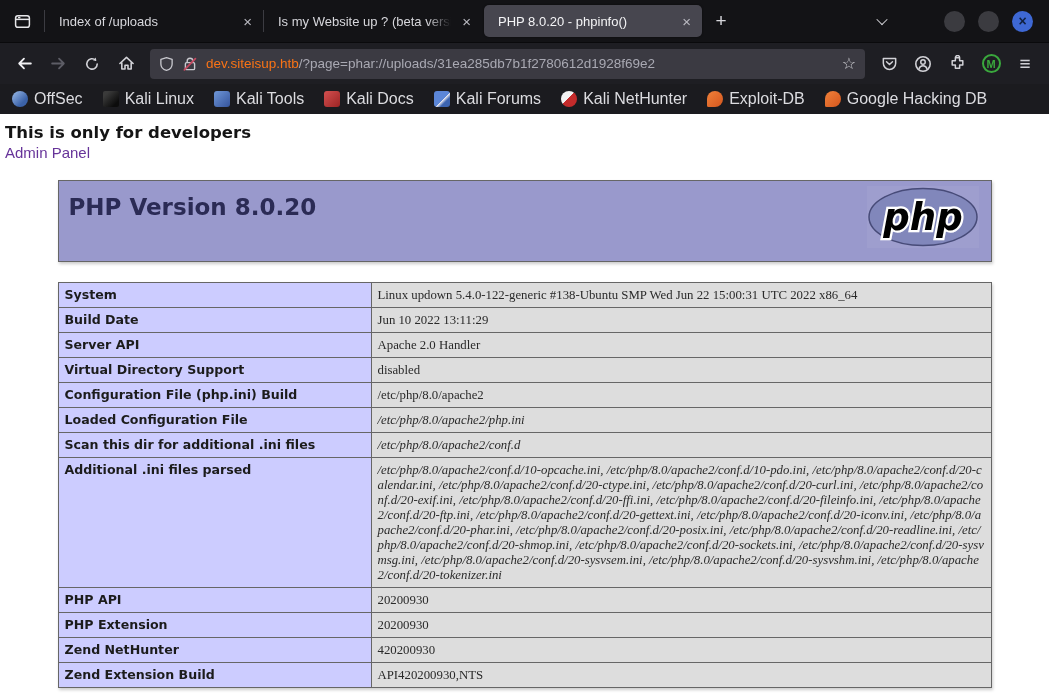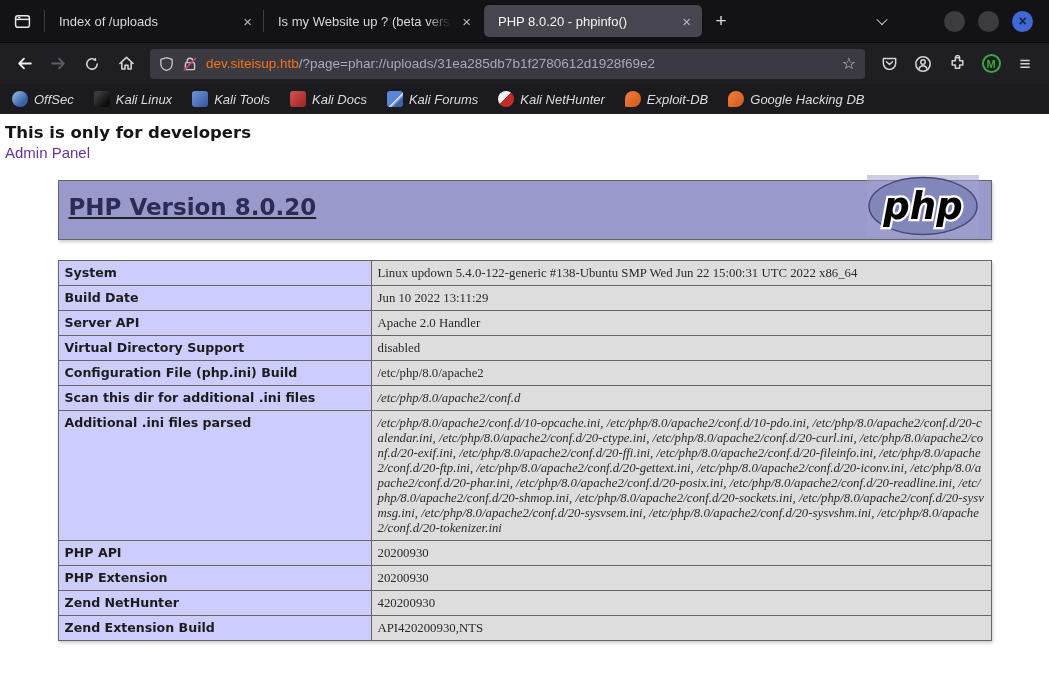--- a/index.html
+++ b/index.html
@@ -26,36 +26,36 @@
   .navbar { height:42px; background:#1e1e23; border-top:1px solid #0a0a0c; display:flex; align-items:center; padding:0 8px; gap:2px; }
   .nav-btn { width:32px; height:32px; display:flex; align-items:center; justify-content:center; border-radius:4px; cursor:pointer; }
   .urlbar { flex:1; height:30px; background:#3b3a42; border-radius:4px; margin:0 6px; display:flex; align-items:center; padding:0 9px; gap:8px; }
   .url-text { flex:1; font-size:13.5px; color:#a9a9b3; white-space:nowrap; overflow:hidden; -webkit-mask-image:linear-gradient(to right,#000 92%,transparent 100%); mask-image:linear-gradient(to right,#000 92%,transparent 100%); }
   .url-text .domain { color:#f97316; }
   .star { color:#cfcfd4; font-size:16px; cursor:pointer; }
   .ext-m { width:19px; height:19px; border-radius:50%; border:2px solid #3aa83d; color:#3aa83d; font-size:11px; font-weight:bold; display:flex; align-items:center; justify-content:center; }
   .menu-btn { color:#cfcfd4; font-size:19px; }
 
   .bookmarksbar { height:30px; background:#1b1b1f; display:flex; align-items:center; padding:0 12px; gap:20px; }
-  .bm { display:flex; align-items:center; gap:6px; color:#dcdce0; font-size:13px; cursor:pointer; white-space:nowrap;font-style:italic; }
+  .bm { display:flex; align-items:center; gap:6px; color:#dcdce0; font-size:16px; cursor:pointer; white-space:nowrap; }
   .favicon { width:16px; height:16px; border-radius:3px; flex:0 0 16px; }
   .fav-offsec   { border-radius:50%; background:linear-gradient(135deg,#8fb0e0 10%,#3b62a8 70%); }
   .fav-kali     { background:linear-gradient(135deg,#3a3a3a 20%,#0c0c0c 80%); border-radius:2px; }
   .fav-ktools   { background:linear-gradient(135deg,#6f97d8,#35549c); }
   .fav-kdocs    { background:linear-gradient(135deg,#d45050,#9c2424); }
   .fav-kforums  { background:linear-gradient(135deg,#5b86d8 55%,#e8e8f0 56%,#3c64b0 70%); }
   .fav-knh      { border-radius:50%; background:linear-gradient(135deg,#f2f2f2 45%,#c42b2b 46%); }
   .fav-edb, .fav-ghdb { border-radius:50% 50% 50% 10%; background:linear-gradient(135deg,#f0813a,#d4561e); }
 
   
   .content { height:585px; background:#fff; color:#222; overflow:hidden; }
   .dev-heading { font-family:"DejaVu Sans", sans-serif; font-weight:bold; font-size:16.5px; color:#151515; margin:9px 0 2px 5px; }
   .admin-link { display:inline-block; font-size:15px; color:#663399; margin:0 0 0 5px; cursor:pointer; text-decoration:none; }
   .php-center { width:934px; margin:18px auto 0; }
-  .ph-header { width:100%; background:#9999cc; border:1px solid #666; box-shadow:1px 2px 3px #ccc; height:60px; display:flex; align-items:center; justify-content:space-between; padding:0 12px 8px 10px;text-decoration:underline; }
+  .ph-header { width:100%; background:#9999cc; border:1px solid #666; box-shadow:1px 2px 3px #ccc; height:82px; display:flex; align-items:center; justify-content:space-between; padding:0 12px 8px 10px; }
   .ph-header h1 { font-family:"DejaVu Sans", sans-serif; font-size:23px; font-weight:bold; color:#2b2b55; align-self:flex-start; margin-top:13px; }
   .info-table { width:100%; border-collapse:collapse; margin-top:20px; box-shadow:1px 2px 3px #ccc; }
   .info-table td { border:1px solid #666; padding:4px 6px; font-size:12.8px; line-height:15px; vertical-align:baseline;font-family:Liberation Serif, serif; }
   td.e { background:#ccccff; width:313px; font-weight:bold; font-family:"DejaVu Sans", sans-serif; font-size:12.6px; color:#1c1c1c; }
   td.v { background:#dddddd; color:#2a2a2a; word-break:break-word; }
   td.v.ital { font-style:italic; word-break:break-all; }
 
   .icon-svg { display:block; }
 </style>
 </head>
@@ -237,20 +237,24 @@
             </tr>
           <tr>
               <td class="e">Virtual Directory Support</td>
               <td class="v">disabled</td>
             </tr>
           <tr>
               <td class="e">Configuration File (php.ini) Build</td>
               <td class="v">/etc/php/8.0/apache2</td>
             </tr>
           <tr>
+              <td class="e">Loaded Configuration File</td>
+              <td class="v ital">/etc/php/8.0/apache2/php.ini</td>
+            </tr>
+          <tr>
               <td class="e">Scan this dir for additional .ini files</td>
               <td class="v ital">/etc/php/8.0/apache2/conf.d</td>
             </tr>
           <tr>
               <td class="e">Additional .ini files parsed</td>
               <td class="v ital">/etc/php/8.0/apache2/conf.d/10-opcache.ini, /etc/php/8.0/apache2/conf.d/10-pdo.ini, /etc/php/8.0/apache2/conf.d/20-calendar.ini, /etc/php/8.0/apache2/conf.d/20-ctype.ini, /etc/php/8.0/apache2/conf.d/20-curl.ini, /etc/php/8.0/apache2/conf.d/20-exif.ini, /etc/php/8.0/apache2/conf.d/20-ffi.ini, /etc/php/8.0/apache2/conf.d/20-fileinfo.ini, /etc/php/8.0/apache2/conf.d/20-ftp.ini, /etc/php/8.0/apache2/conf.d/20-gettext.ini, /etc/php/8.0/apache2/conf.d/20-iconv.ini, /etc/php/8.0/apache2/conf.d/20-phar.ini, /etc/php/8.0/apache2/conf.d/20-posix.ini, /etc/php/8.0/apache2/conf.d/20-readline.ini, /etc/php/8.0/apache2/conf.d/20-shmop.ini, /etc/php/8.0/apache2/conf.d/20-sockets.ini, /etc/php/8.0/apache2/conf.d/20-sysvmsg.ini, /etc/php/8.0/apache2/conf.d/20-sysvsem.ini, /etc/php/8.0/apache2/conf.d/20-sysvshm.ini, /etc/php/8.0/apache2/conf.d/20-tokenizer.ini</td>
             </tr>
           <tr>
               <td class="e">PHP API</td>
               <td class="v">20200930</td>

